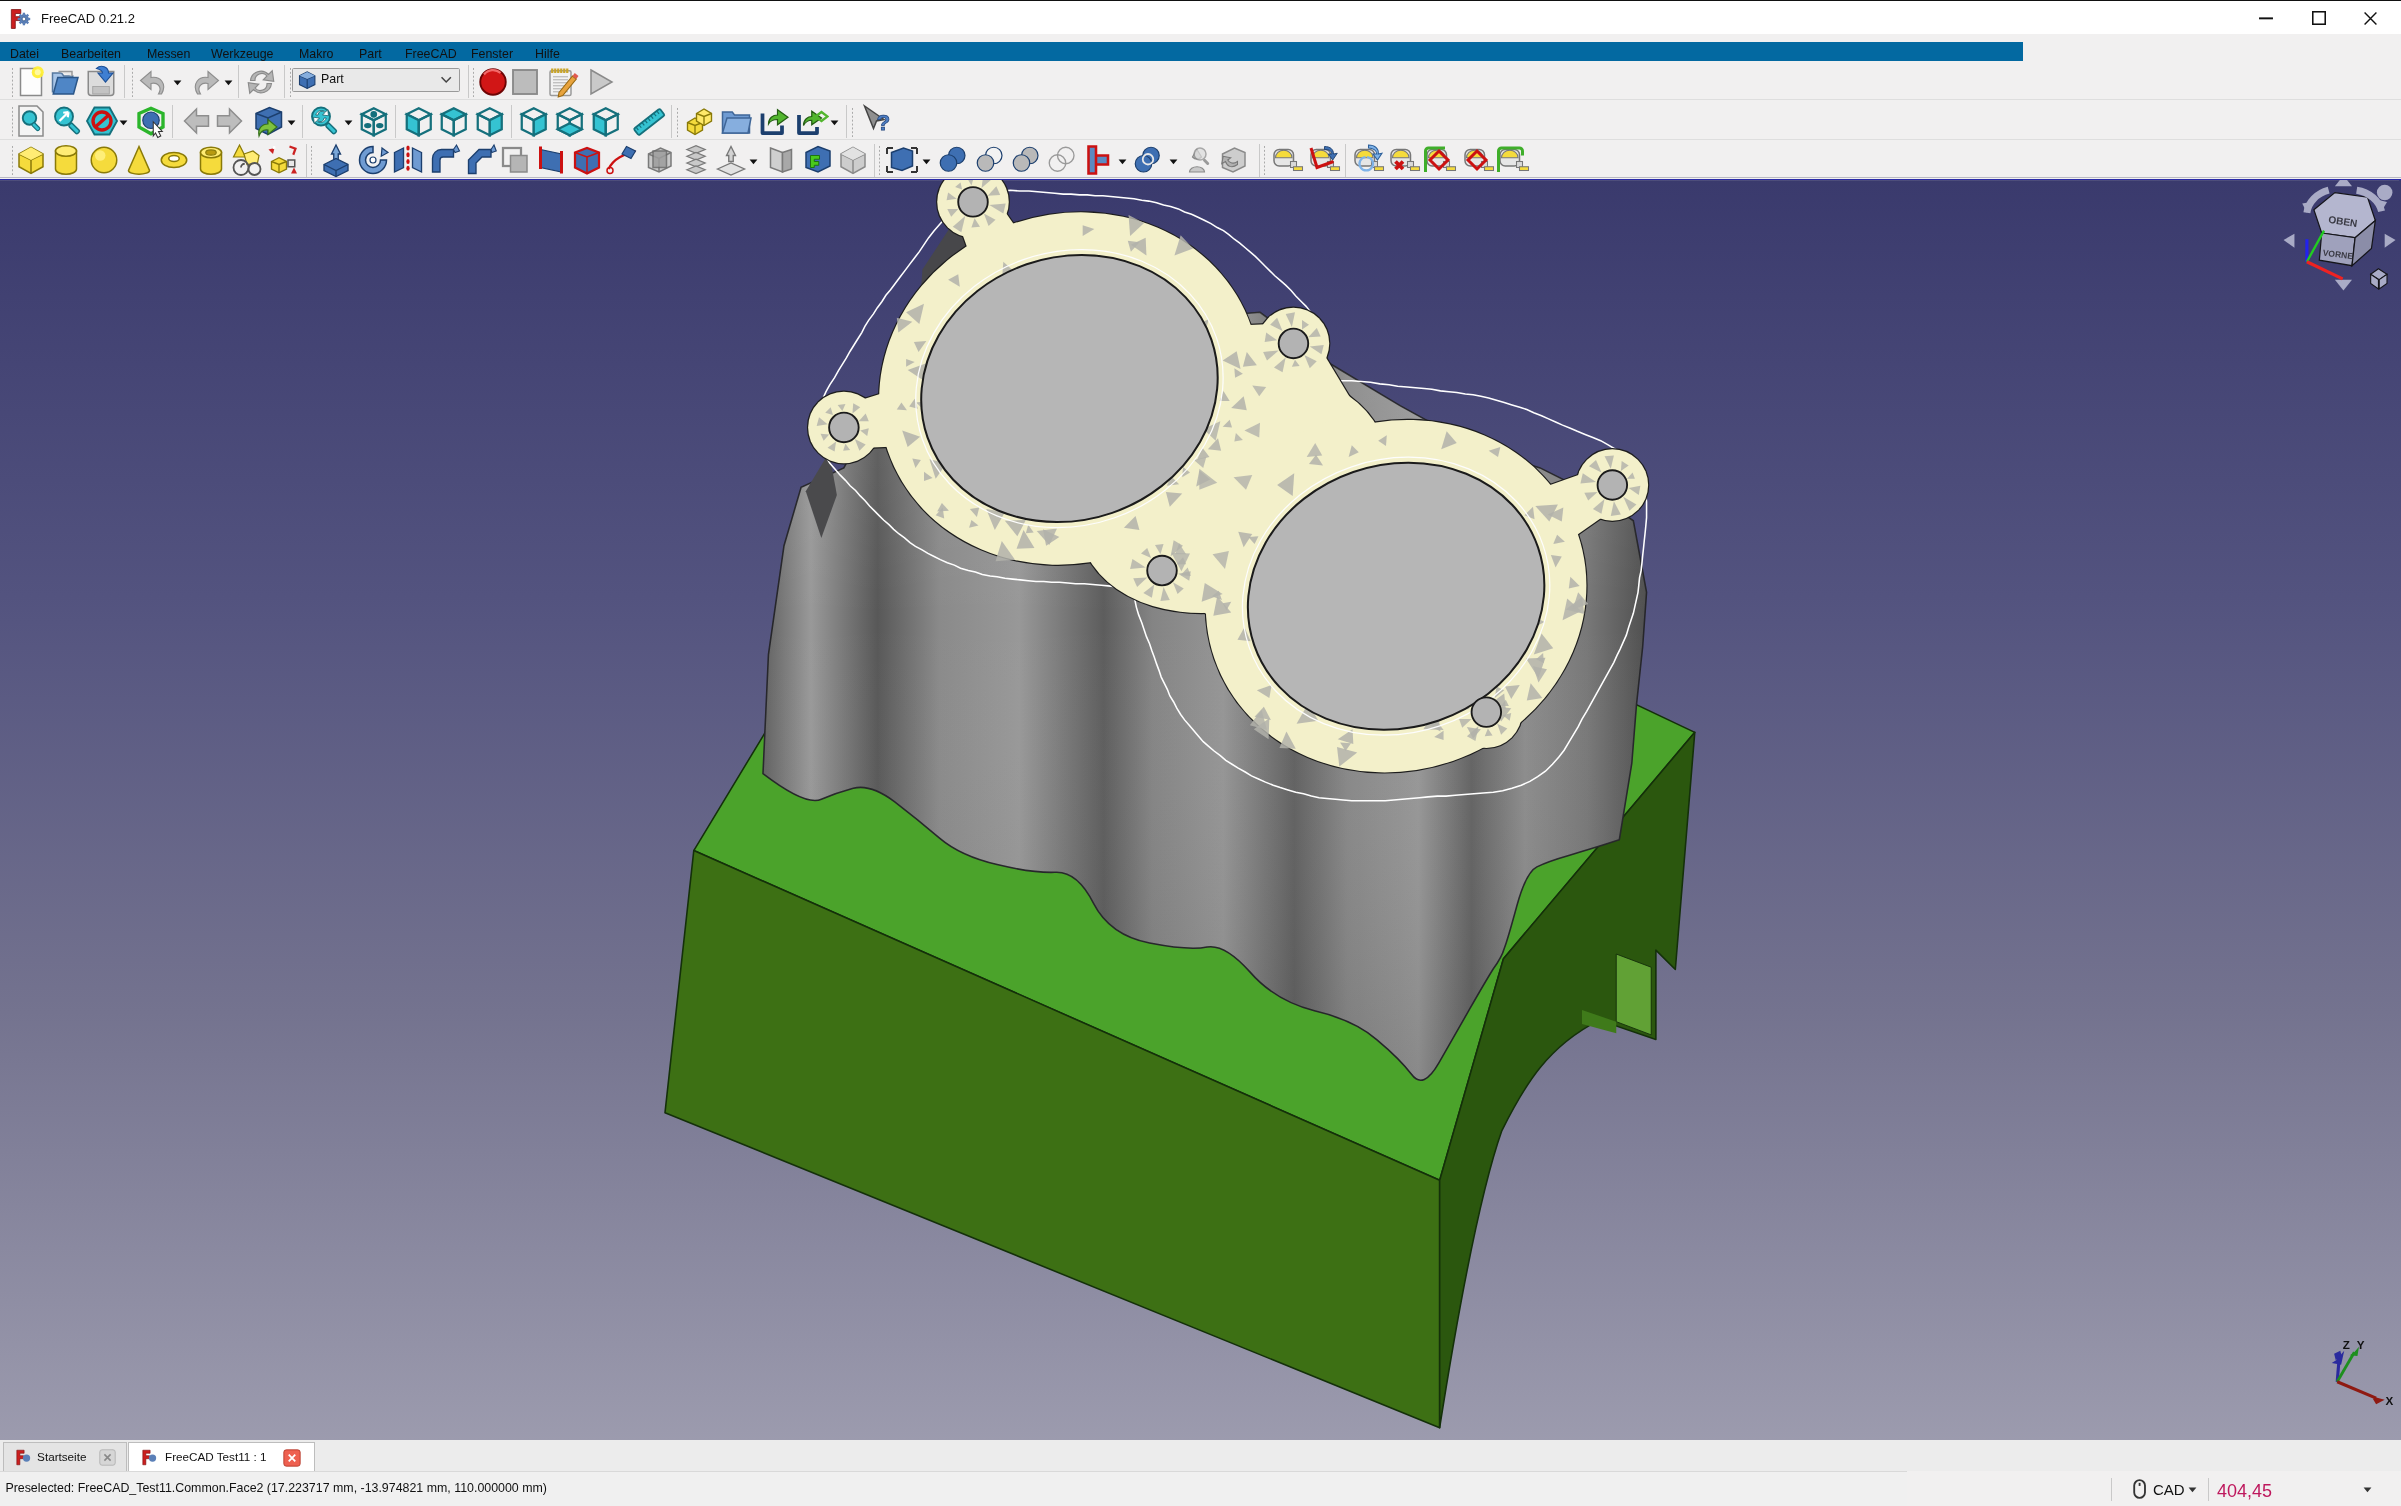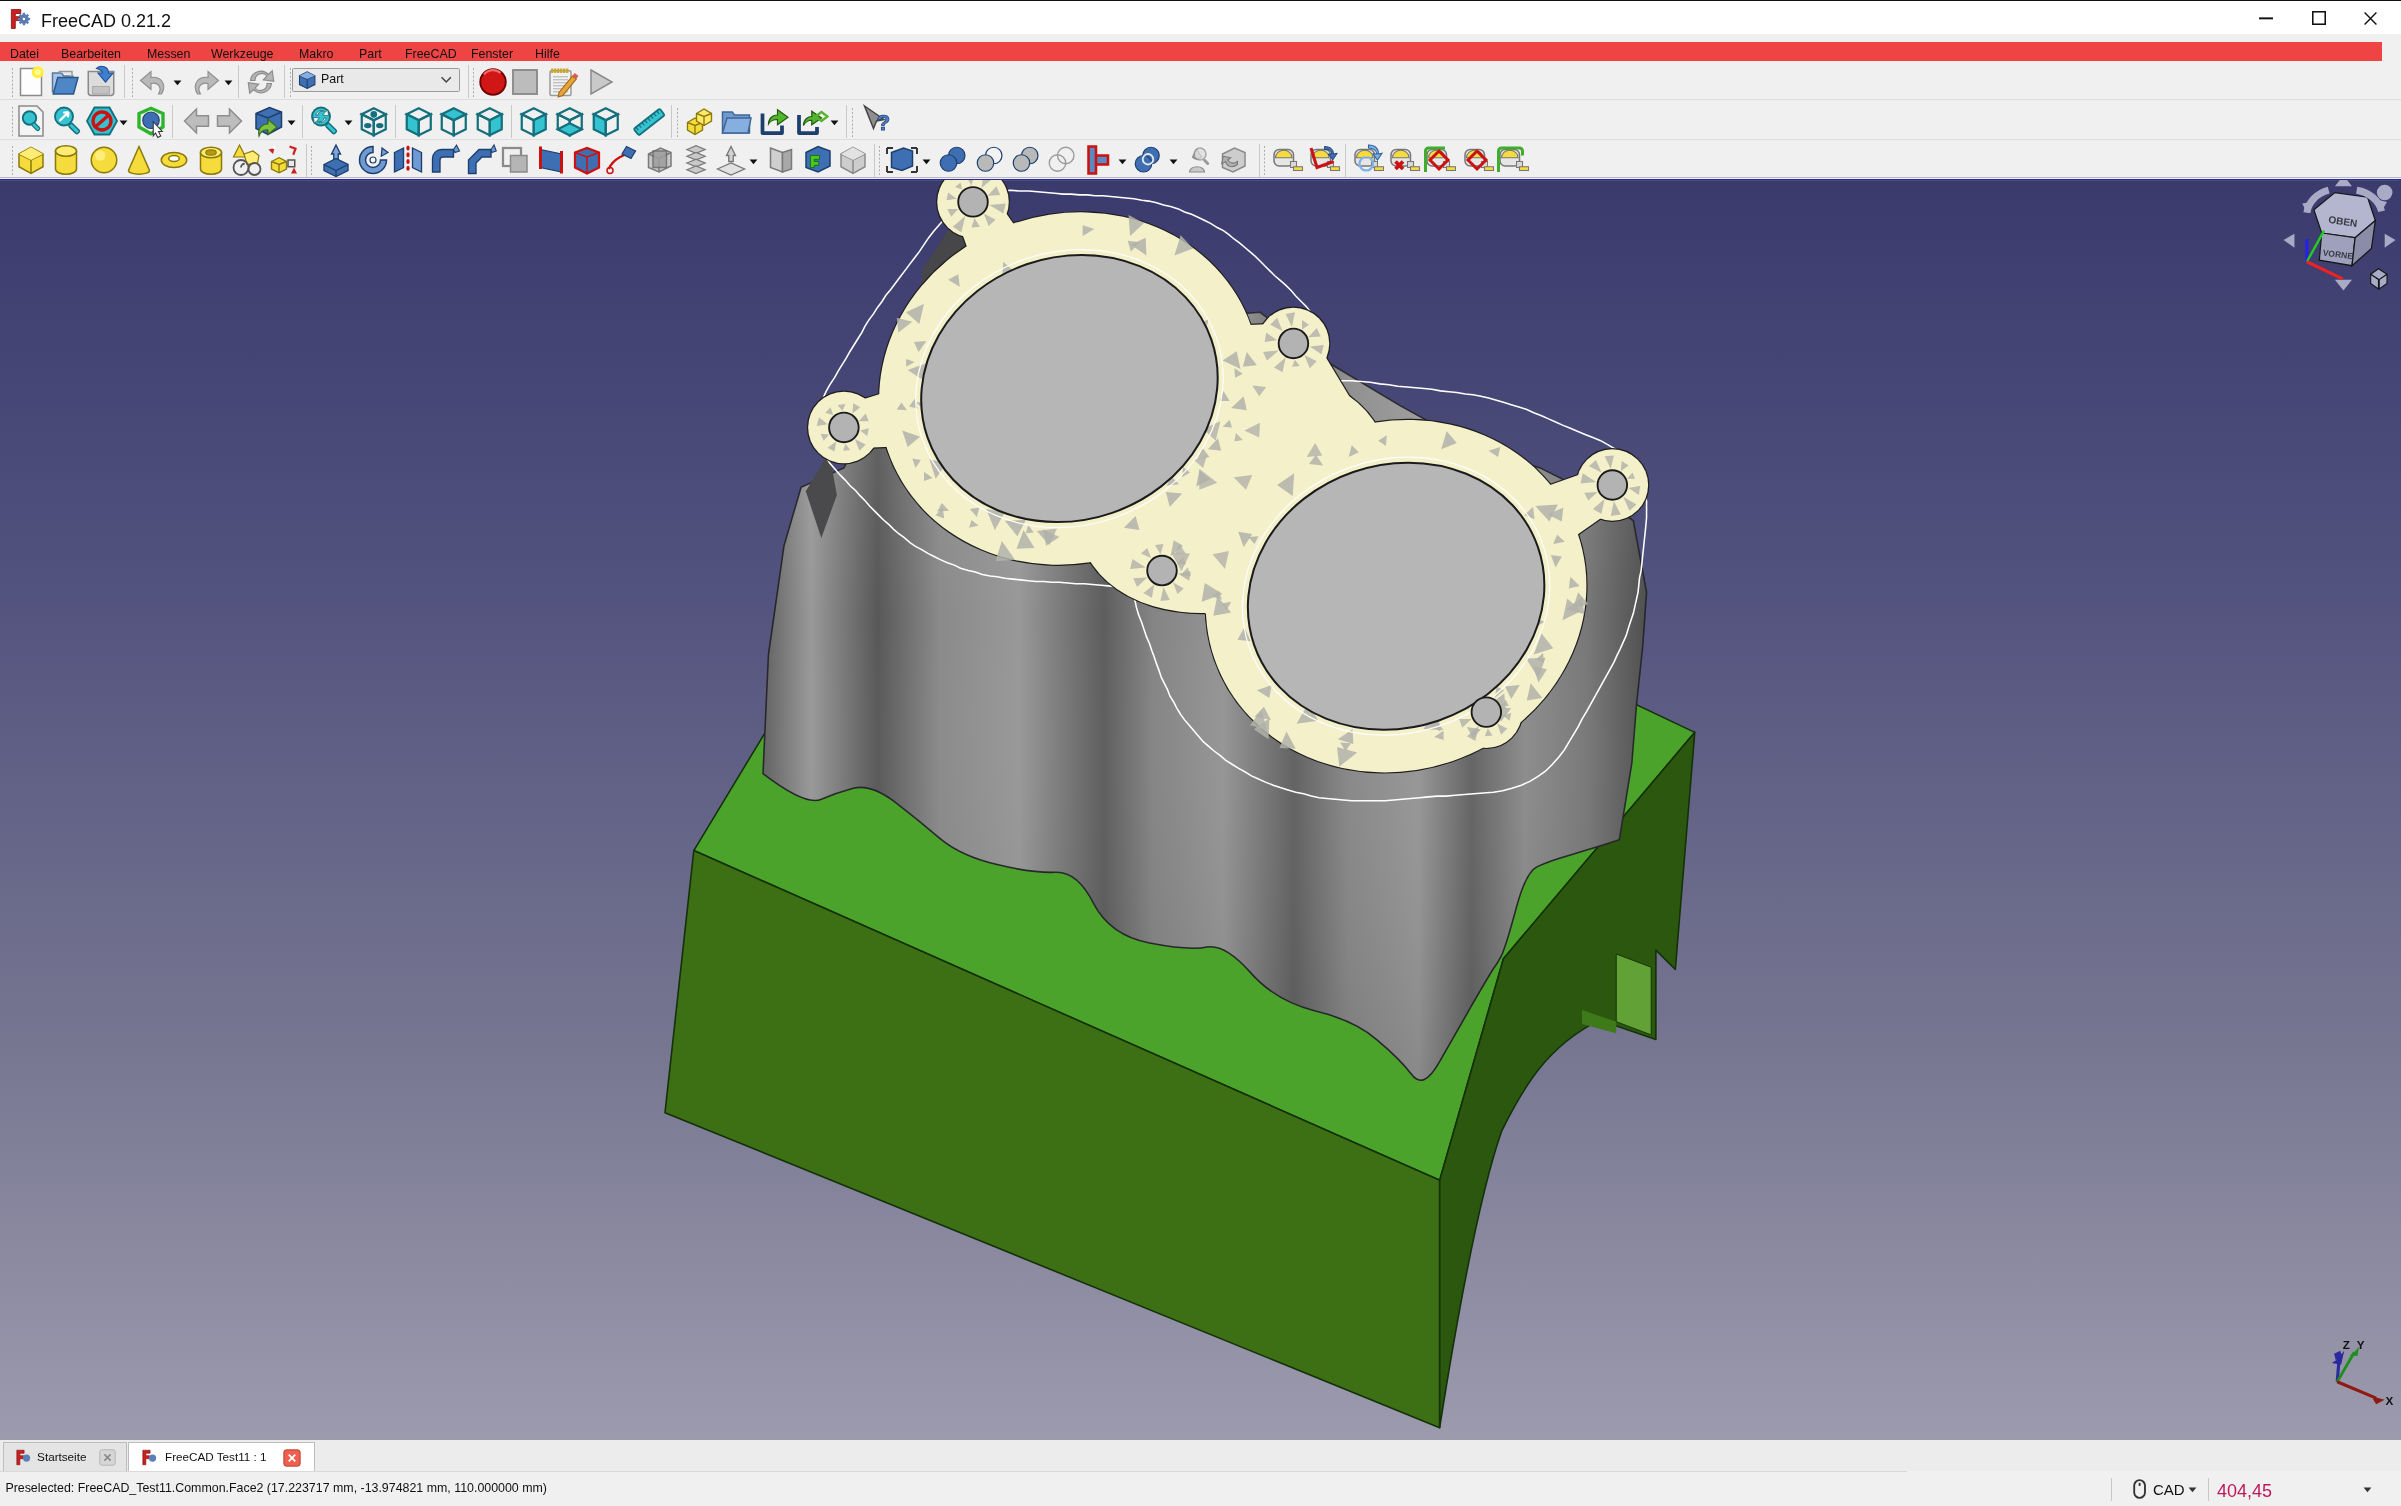--- a/index.html
+++ b/index.html
@@ -1,17 +1,17 @@
 <!DOCTYPE html>
 <html style="font-size:12.4px"><head><meta charset="utf-8"><style>
 * { margin:0; padding:0; box-sizing:border-box; }
 body { width:2401px; height:1506px; font-family:"Liberation Sans",sans-serif; overflow:hidden; background:#f1f0f0; }
 .titlebar { position:absolute; left:0; top:0; width:2401px; height:34px; background:#ffffff; border-top:1.6px solid #111; }
-.title-text { position:absolute; left:41px; top:10px; font-size:18px; color:#111; }
-.menubar { position:absolute; left:0; top:42px; width:2382px; height:27px; background:#ef4444; }
+.title-text { position:absolute; left:41px; top:10px; font-size:13px; color:#111; }
+.menubar { position:absolute; left:0; top:42px; width:2023px; height:27px; background:#0369a1; }
 .menubar span { position:absolute; top:5.4px; font-size:12.4px; color:#111; }
 .toolbars { position:absolute; left:0; top:61px; width:2401px; height:117px; background:#f1f0f0; border-bottom:0.8px solid #b9b9c2; }
 .trow { position:absolute; left:0; width:2401px; height:39px; border-bottom:0.8px solid #dedede; }
 .viewport { position:absolute; left:0; top:179px; width:2401px; height:1261px; border-top:1.6px solid #2929a8; border-right:2.3px solid #2222cc; }
 .tabbar { position:absolute; left:0; top:1440px; width:2401px; height:31px; background:#ececec;text-decoration:underline; }
 .tab { position:absolute; top:2.3px; height:29px; font-size:11.7px; color:#111; }
 .statusbar { position:absolute; left:0; top:1471px; width:1907px; height:35px; background:#f0f0f0; border-top:0.8px solid #d9d9d9; }
 </style></head>
 <body>
 <div class="titlebar">

